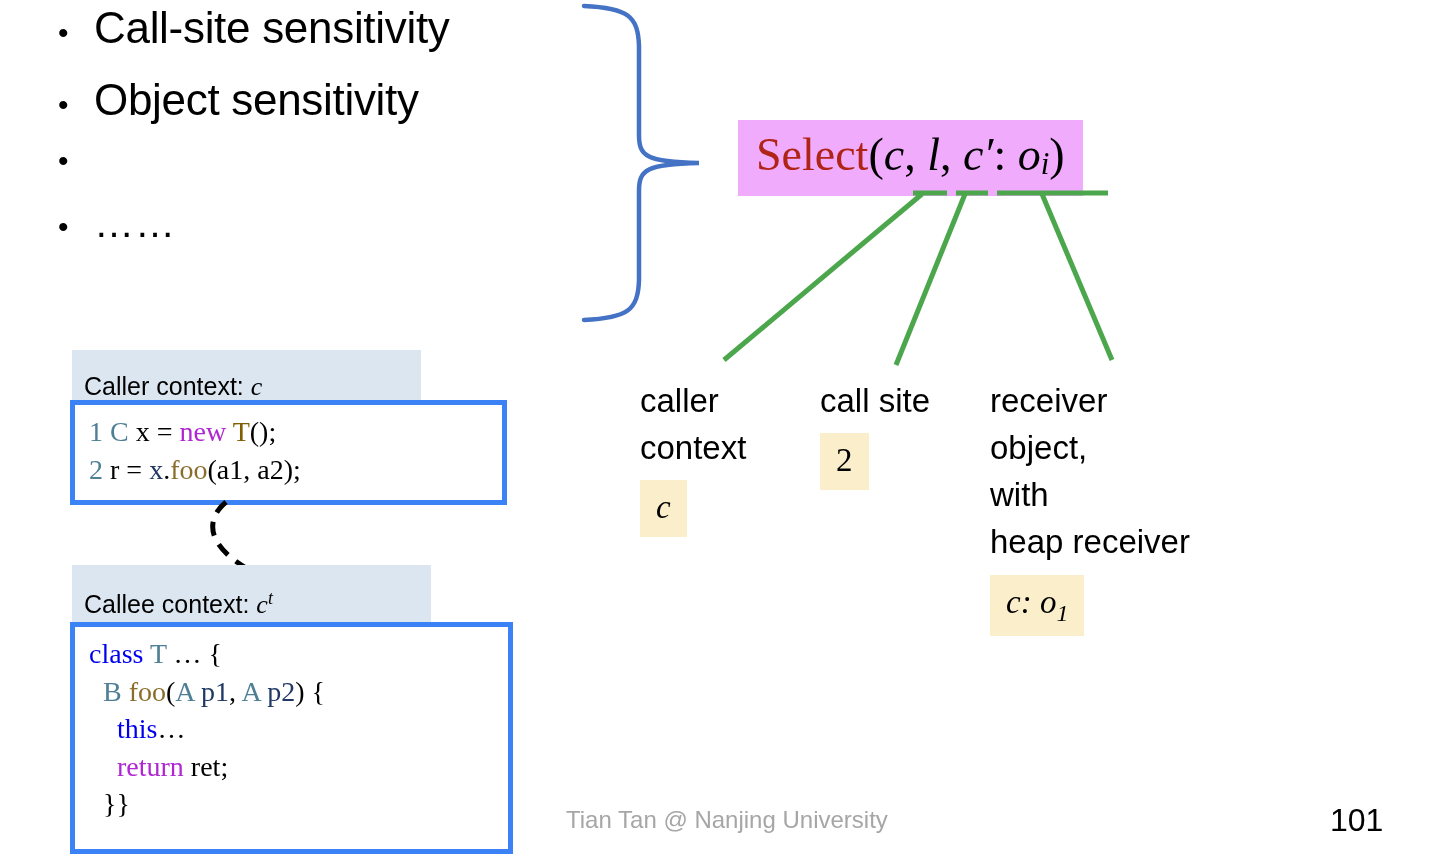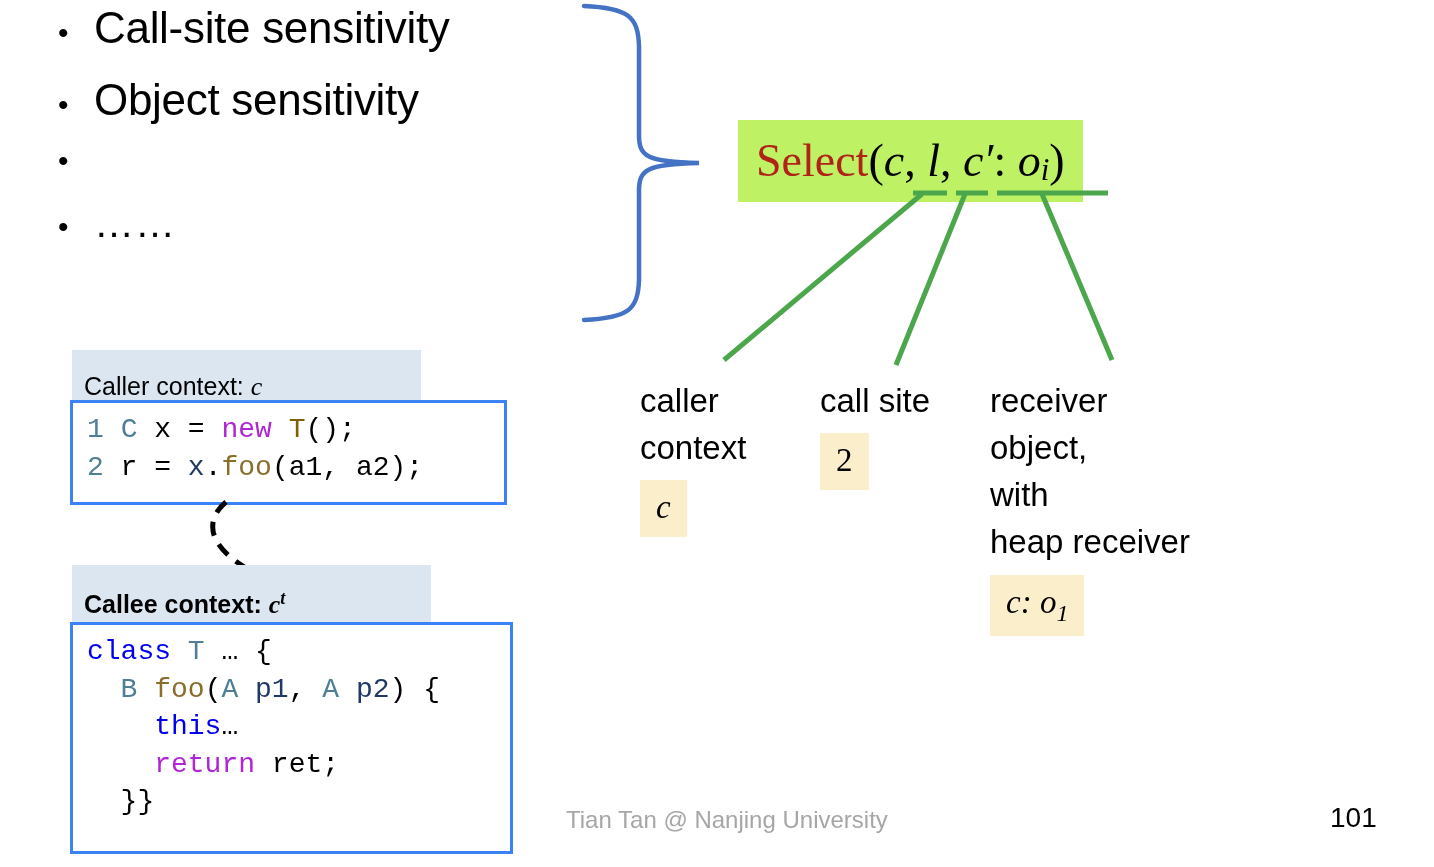--- a/index.html
+++ b/index.html
@@ -71,59 +71,59 @@
     font-size: 26px;
   }
   .ctx-label .sup {
     font-family: "Liberation Serif", serif;
     font-style: italic;
     font-size: 18px;
     vertical-align: super;
   }
   .code-box {
     position: absolute;
-    border: 3px solid #3b82f6;
+    border: 5px solid #3b82f6;
     background: #ffffff;
-    font-family: Liberation Mono, monospace;
+    font-family: Liberation Serif, serif;
     font-size: 28px;
     line-height: 1.34;
     padding: 8px 10px 19px 14px;
     white-space: pre;
     box-sizing: border-box;
   }
   .ln   { color: #4f7f95; }
   .typ  { color: #4f7f95; }
   .kw   { color: #b026d3; }
   .kw2  { color: #0000ee; margin-top: 28px; }
   .goldtyp { color: #7f6000; }
   .meth { color: #8a6d2a; }
   .var  { color: #1f3864; }
   .pun  { color: #000000; }
 
   #caller-label { left: 72px;  top: 350px; width: 325px; }
   #caller-code  { left: 70px;  top: 400px; width: 437px; height: 105px; }
-  #callee-label { left: 72px;  top: 565px; width: 335px; font-weight: bold; }
+  #callee-label { left: 72px;  top: 565px; width: 335px; }
   #callee-code  { left: 70px;  top: 622px; width: 443px; height: 232px; }
 
   
   #flow-arrow {
     position: absolute;
     left: 180px;
     top: 490px;
     width: 330px;
     height: 210px;
   }
 
   
   #select-formula {
     position: absolute;
     left: 738px;
     top: 120px;
-    background: #bef264;
-    padding: 14px 18px 14px 18px;
+    background: #f0abfc;
+    padding: 8px 18px 14px 18px;
     white-space: nowrap;
   }
   #select-formula .fname {
     font-family: "Liberation Serif", serif;
     font-size: 46px;
     color: #b02418;
   }
   #select-formula .args {
     font-family: "Liberation Serif", serif;
     font-size: 46px;
@@ -182,21 +182,21 @@
     left: 566px;
     top: 806px;
     font-size: 24px;
     color: #a6a6a6;
     white-space: nowrap;
   }
   #page-number {
     position: absolute;
     left: 1330px;
     top: 802px;
-    font-size: 28px;
+    font-size: 32px;
     color: #000000;
   }
 </style>
 </head>
 <body>
 
 <div id="bullet-list">
   <div class="bullet-row">
     <span class="bullet-dot">•</span>
     <span class="bullet-text">Call-site sensitivity</span>

